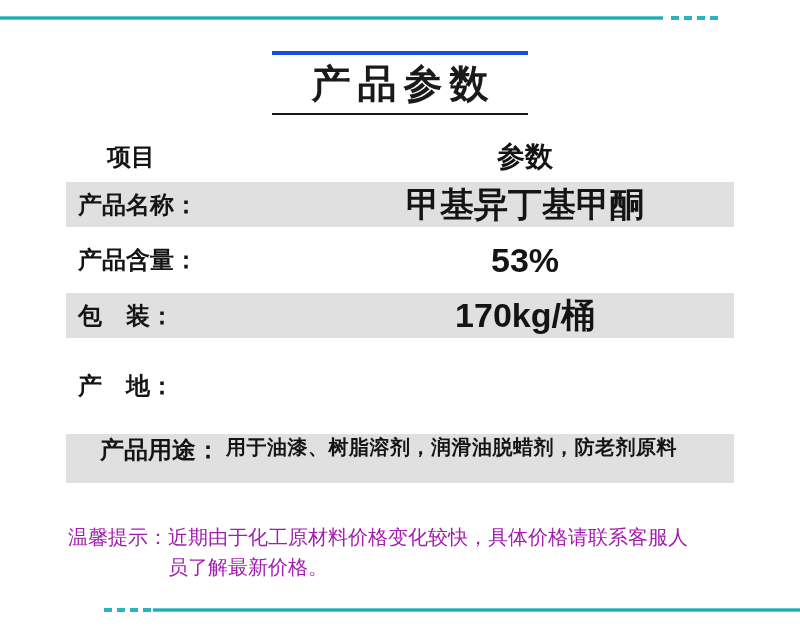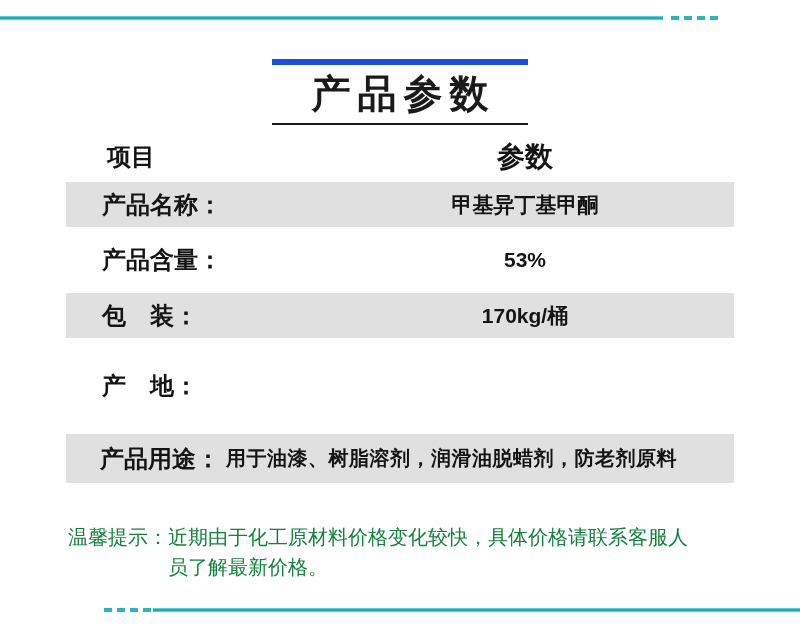--- a/index.html
+++ b/index.html
@@ -19,58 +19,58 @@
   }
   
   .top-line{position:absolute;left:0;top:16;top:16px;width:663px;height:4px;}
   .top-dashes{position:absolute;left:671px;top:16px;width:47px;height:4px;}
   
   .bottom-dashes{position:absolute;left:104px;top:608px;width:47px;height:4px;}
   .bottom-line{position:absolute;left:153px;top:608px;width:647px;height:4px;}
 
   
   .title-box{
-    position:absolute;left:272px;top:59px;width:256px;height:58px;
-    border-top:6px solid #1d4ed8;border-bottom:2px solid #1a1a1a;
+    position:absolute;left:272px;top:51px;width:256px;height:58px;
+    border-top:4px solid #1d4ed8;border-bottom:2px solid #1a1a1a;
     display:flex;align-items:center;justify-content:center;font-family:Liberation Mono, monospace;
   }
   .title-box h1{
     margin:0;font-size:39px;font-weight:700;letter-spacing:7px;
     color:#1a1a1a;white-space:nowrap;text-indent:7px;
   }
 
   
   .table{position:absolute;left:66px;top:131px;width:668px;}
   .trow{display:flex;align-items:center;}
   .trow .label-cell{
-    width:250px;box-sizing:border-box;padding-left:36px;
+    width:250px;box-sizing:border-box;padding-left:12px;
     font-size:24px;font-weight:700;white-space:nowrap;
   }
   .trow .value-cell{
     flex:1;text-align:center;
-    font-size:21px;font-weight:700;white-space:nowrap;
+    font-size:34px;font-weight:700;white-space:nowrap;
   }
   .thead{height:51px;}
   .thead .label-cell{padding-left:41px;font-size:24px;}
   .thead .value-cell{font-size:28px;}
   .gray{background:#e0e0e0;}
   .h45{height:45px;}
   .h84{height:66px;}
   .h82{height:96px;}
   .usage-row{
-    height:49px;display:flex;align-items:center;
+    height:49px;display:flex;align-items:flex-start;
     box-sizing:border-box;padding-left:34px;white-space:nowrap;
   }
   .usage-row .usage-label{font-size:24px;font-weight:700;}
   .usage-row .usage-text{font-size:20px;font-weight:700;margin-left:6px;letter-spacing:0.5px;}
 
   
   .note{
     position:absolute;left:68px;top:522px;width:650px;
-    display:flex;font-size:20px;line-height:30px;color:#15803d;
+    display:flex;font-size:20px;line-height:30px;color:#a21caf;
   }
   .note .note-label{white-space:nowrap;flex:0 0 auto;}
   .note .note-text{width:522px;}
 </style>
 </head>
 <body>
 
 <div class="top-line accent"></div>
 <div class="top-dashes accent-dashes"></div>
 

